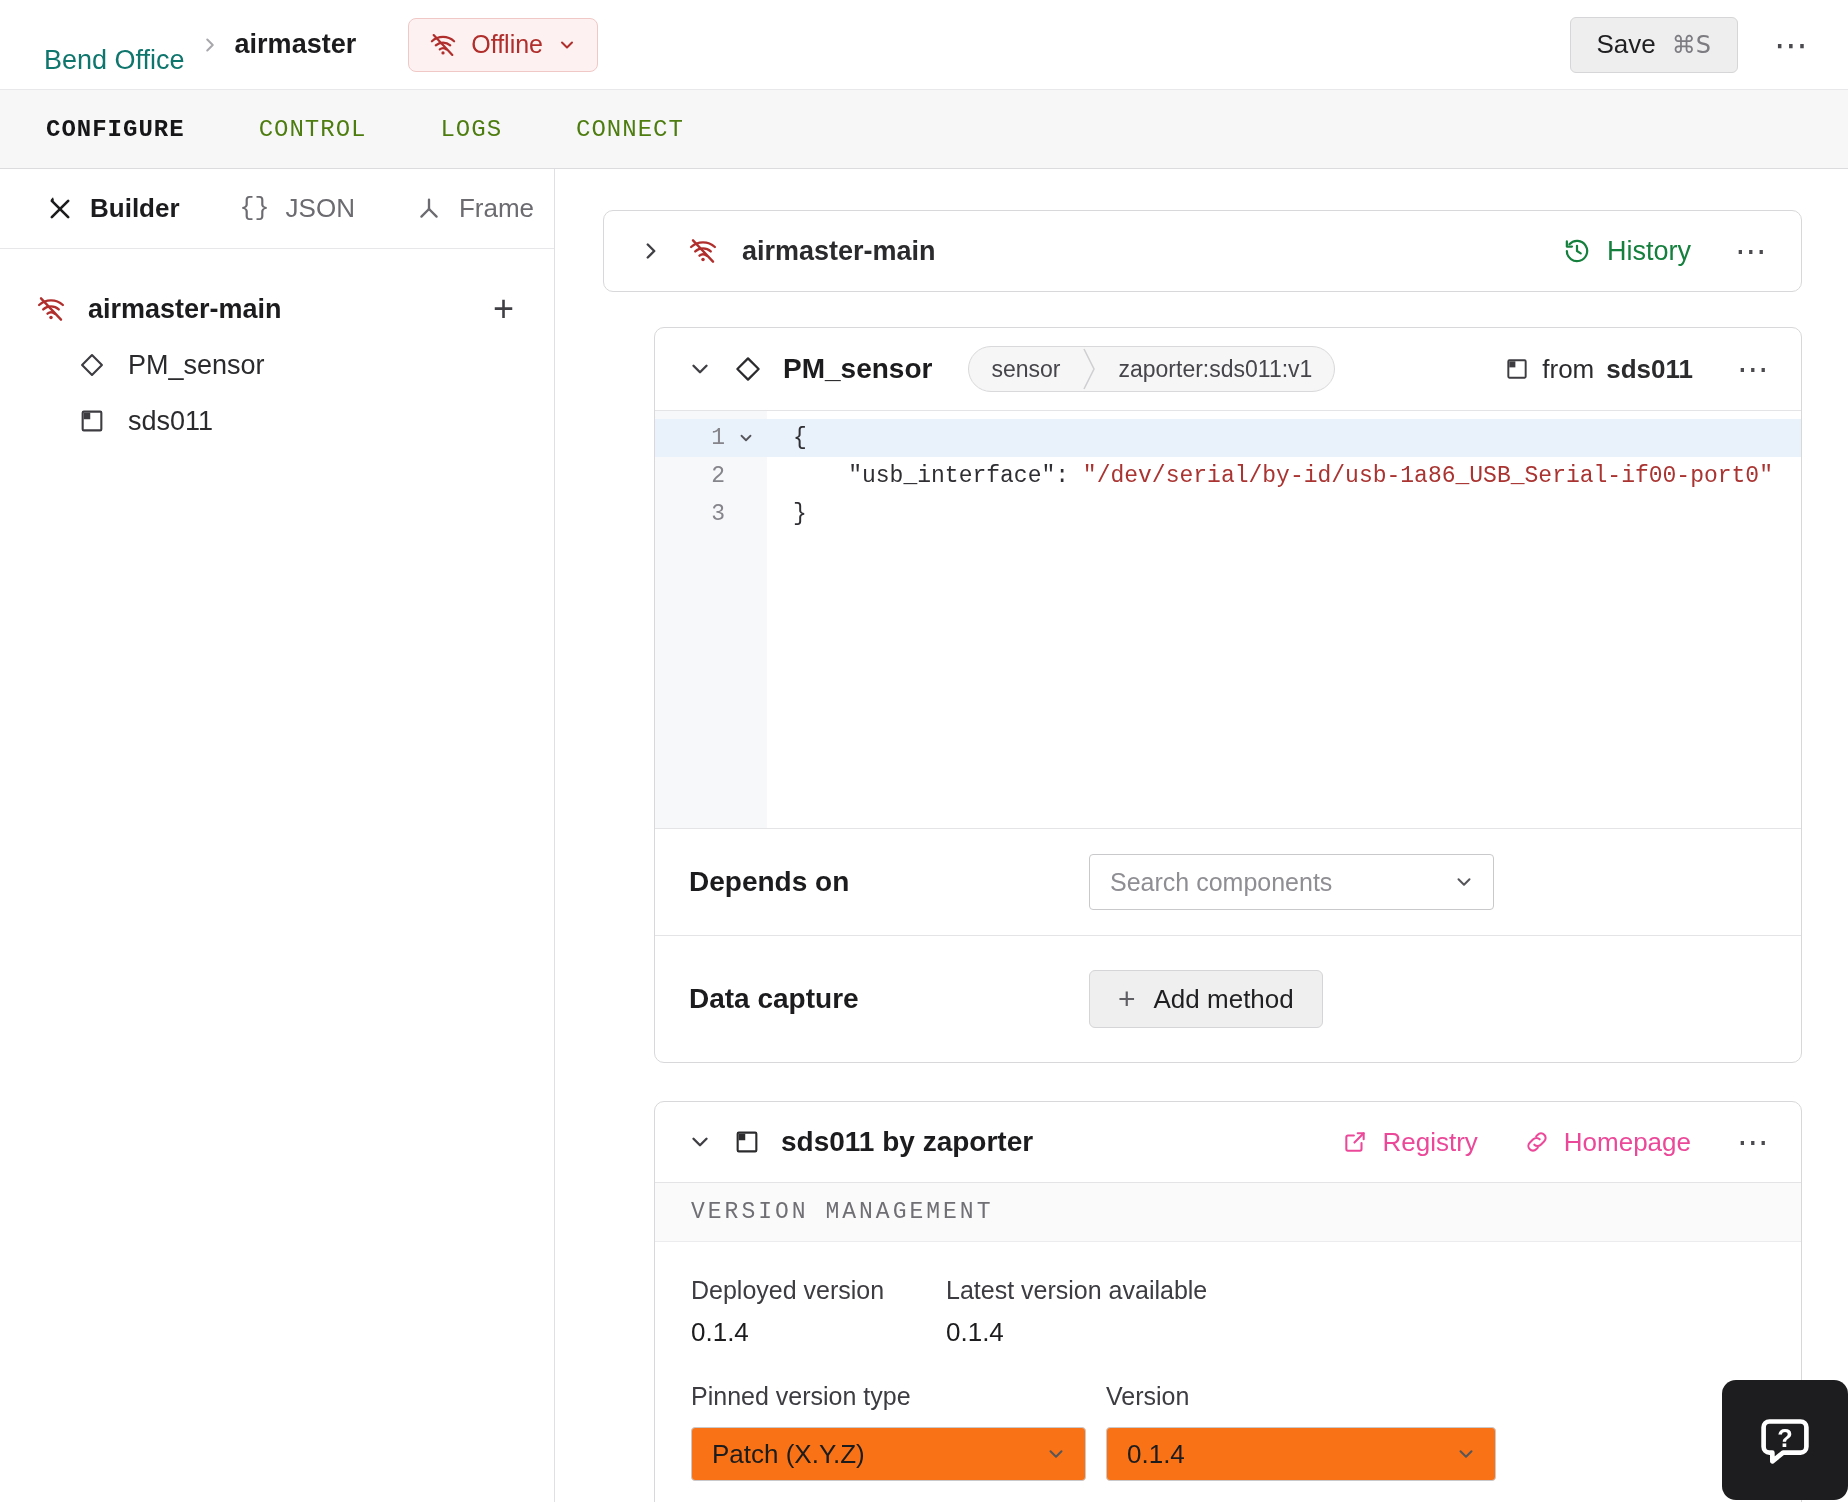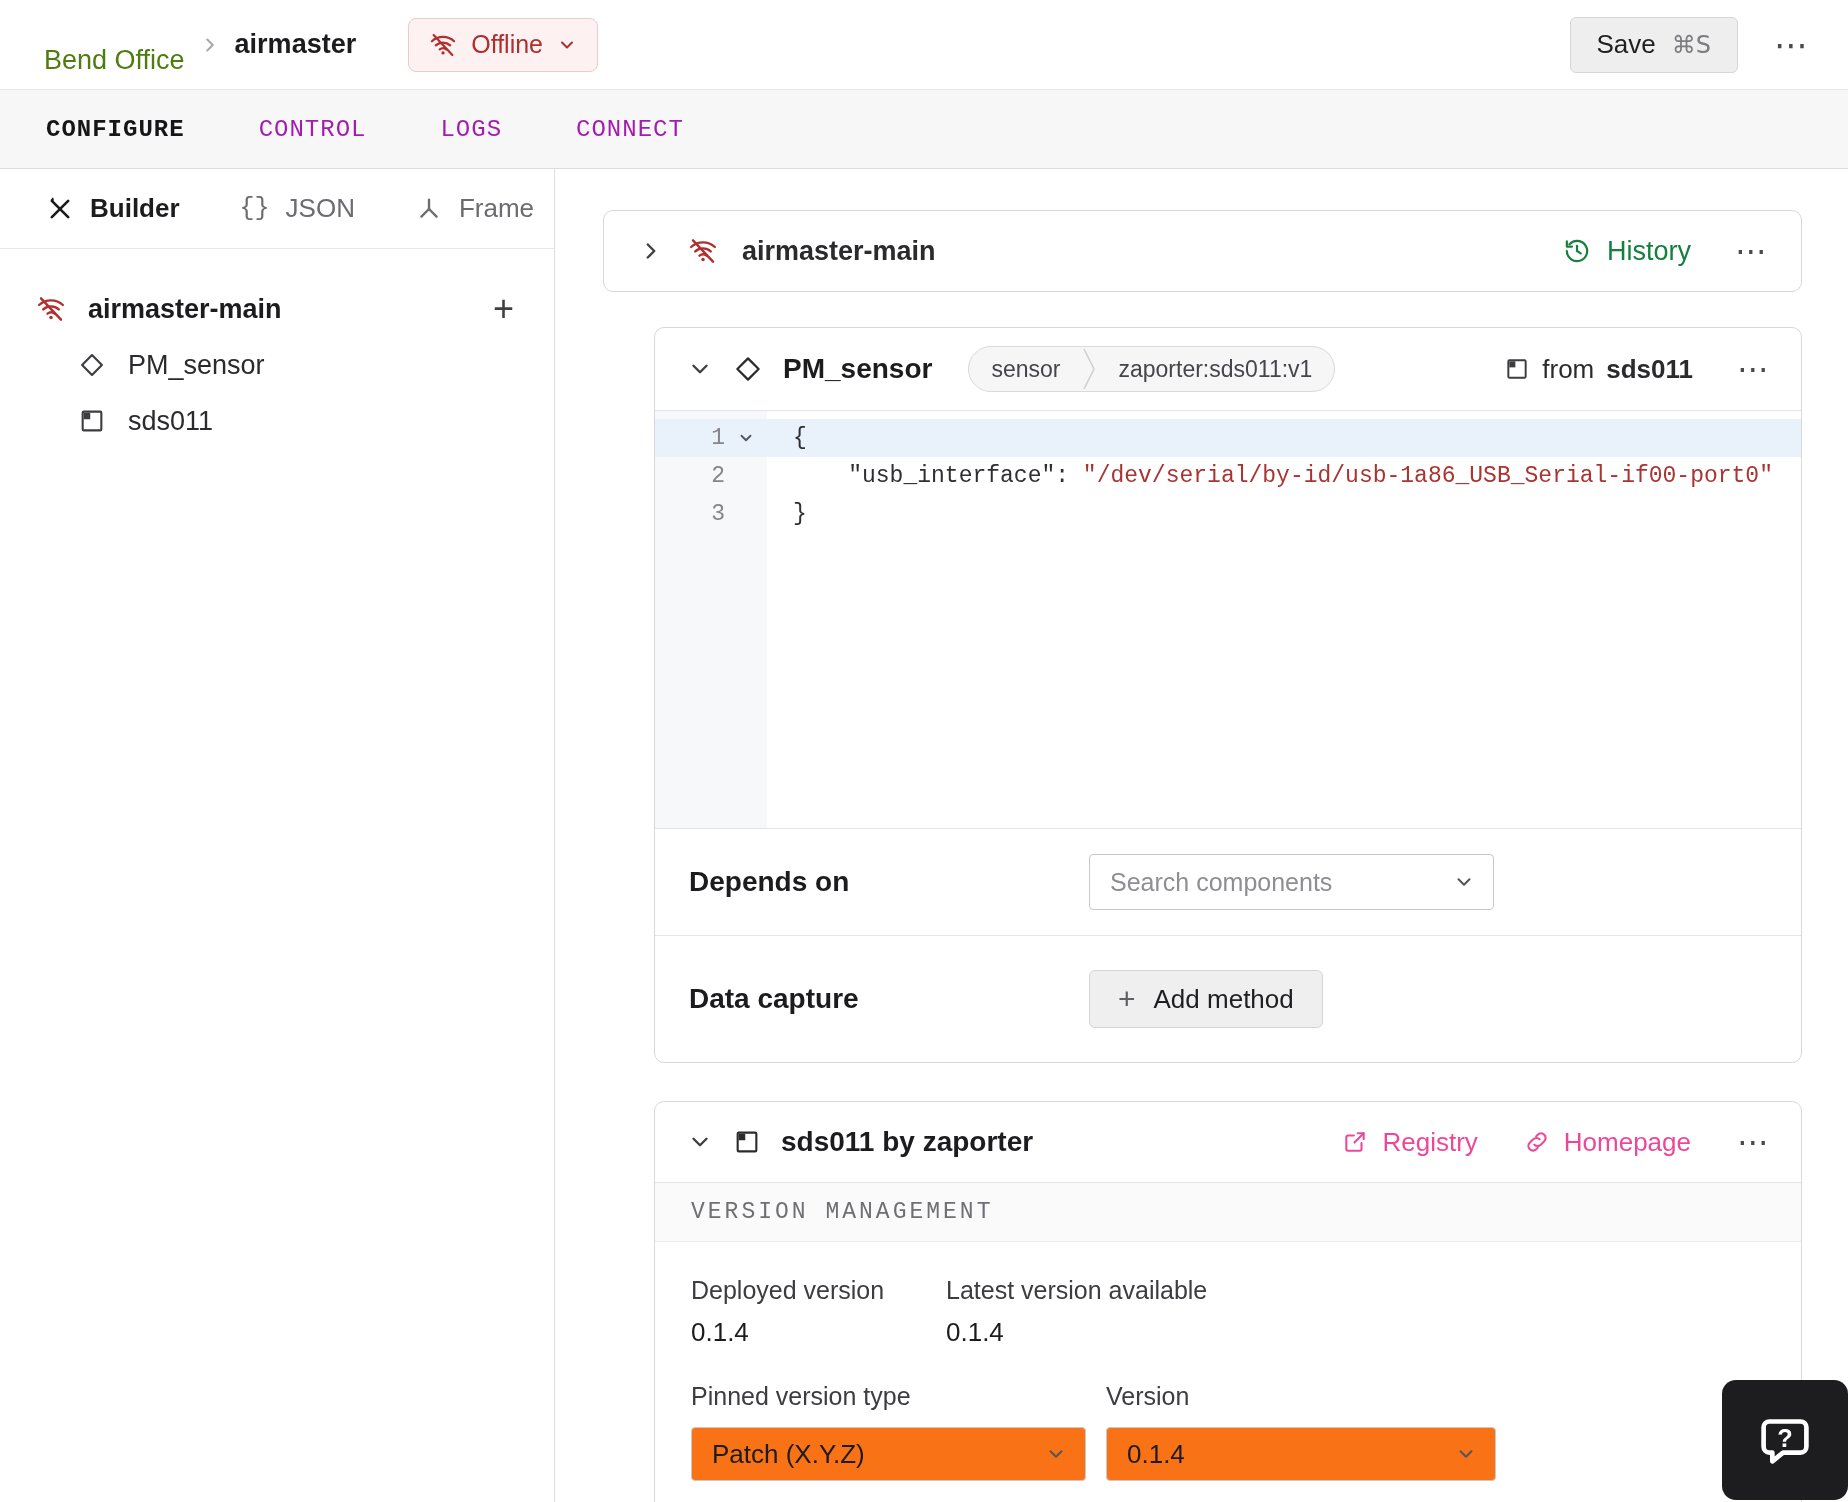--- a/index.html
+++ b/index.html
@@ -4,31 +4,31 @@
 <style>
   * { margin:0; padding:0; box-sizing:border-box; }
   html, body { width:1848px; height:1502px; overflow:hidden; }
   body { font-family:"Liberation Sans","DejaVu Sans",sans-serif; background:#fff; color:#2b2b2e; position:relative; }
   button { font:inherit; color:inherit; background:none; border:none; cursor:pointer; padding:0; }
   svg { display:block; flex-shrink:0; }
 
   
   .topbar { height:90px; display:flex; align-items:center; padding:0 40px 0 44px; border-bottom:1px solid #e8e8ea; background:#fff; }
   .breadcrumb { display:flex; align-items:center; font-size:27px; }
-  .crumb-org { color:#4d7c0f; cursor:pointer;margin-top:32px; }
+  .crumb-org { color:#0f766e; cursor:pointer;margin-top:32px; }
   .crumb-sep { color:#a7a7ac; margin:0 14px; display:flex; }
   .crumb-machine { font-weight:700; color:#1c1c1e; }
   .status-badge { margin-left:52px; display:flex; align-items:center; gap:14px; background:#fdf2f1; border:1px solid #f0c8c5; border-radius:8px; padding:0 20px; height:54px; color:#b02e2c; font-size:25px; }
   .save-btn { margin-left:auto; display:flex; align-items:center; gap:16px; background:#eeeeef; border:1px solid #d6d6d8; border-radius:6px; height:56px; padding:0 26px; font-size:26px; color:#1f1f21; }
   .save-shortcut { color:#7c7c81; font-family:"DejaVu Sans",sans-serif; font-size:24px; }
   .topbar-menu { margin-left:36px; color:#4a4a4f; font-size:34px; line-height:1; }
 
   
   .tabs { height:79px; background:#f7f7f8; border-bottom:1px solid #dcdcde; display:flex; align-items:center; padding:0 46px; gap:74px; }
-  .tab { font-family:"Liberation Mono","DejaVu Sans Mono",monospace; font-size:24px; letter-spacing:1px; color:#a21caf; }
+  .tab { font-family:"Liberation Mono","DejaVu Sans Mono",monospace; font-size:24px; letter-spacing:1px; color:#4d7c0f; }
   .tab.active { color:#161618; font-weight:700; }
 
   
   .page-body { display:flex; height:1333px; }
   .sidebar { width:555px; flex-shrink:0; border-right:1px solid #e0e0e2; background:#fff; }
   .modes { height:80px; border-bottom:1px solid #e7e7e9; display:flex; align-items:center; padding:0 46px; gap:60px; }
   .mode { display:flex; align-items:center; gap:16px; font-size:26px; color:#6b6b70; }
   .mode.active { color:#1c1c1e; font-weight:700; }
   .mode-glyph { font-family:"Liberation Mono","DejaVu Sans Mono",monospace; font-size:25px; }
   .tree { padding:32px 28px 0 36px; }

